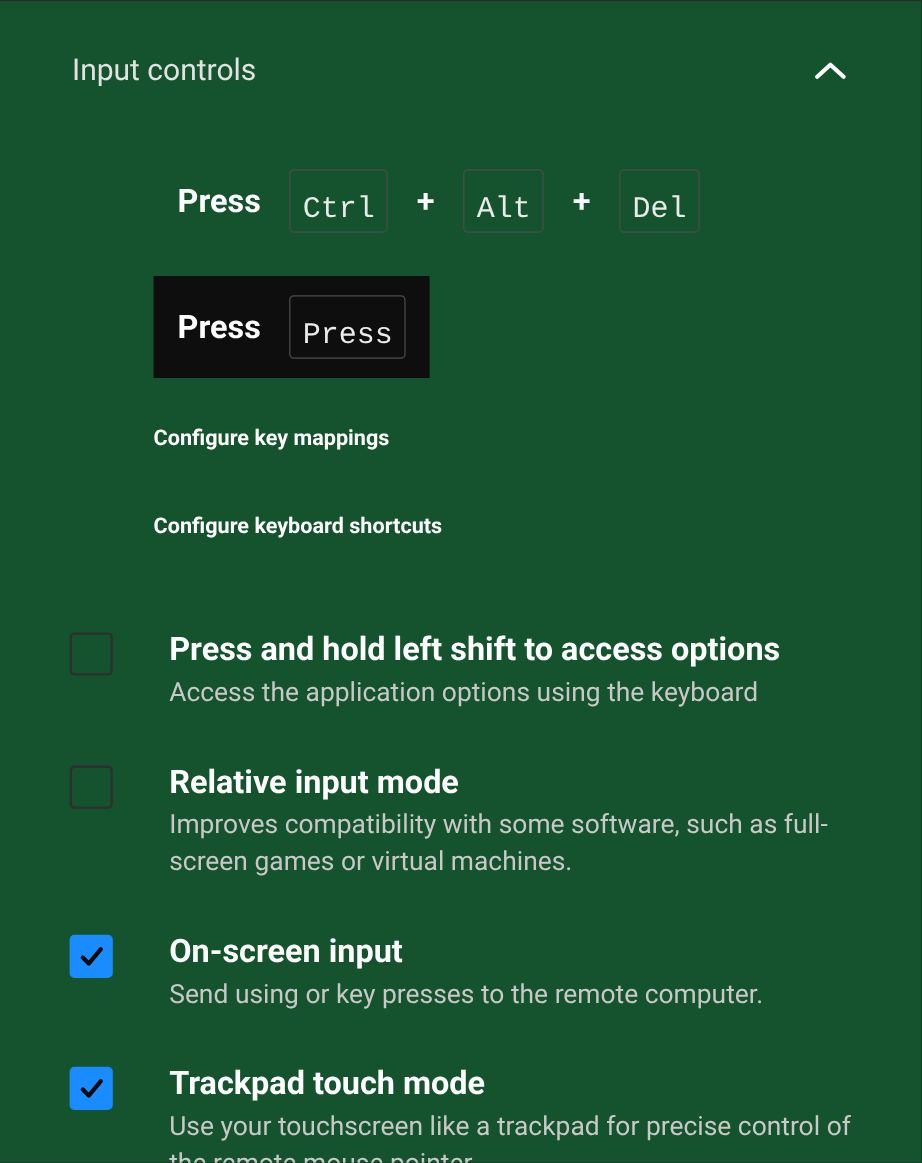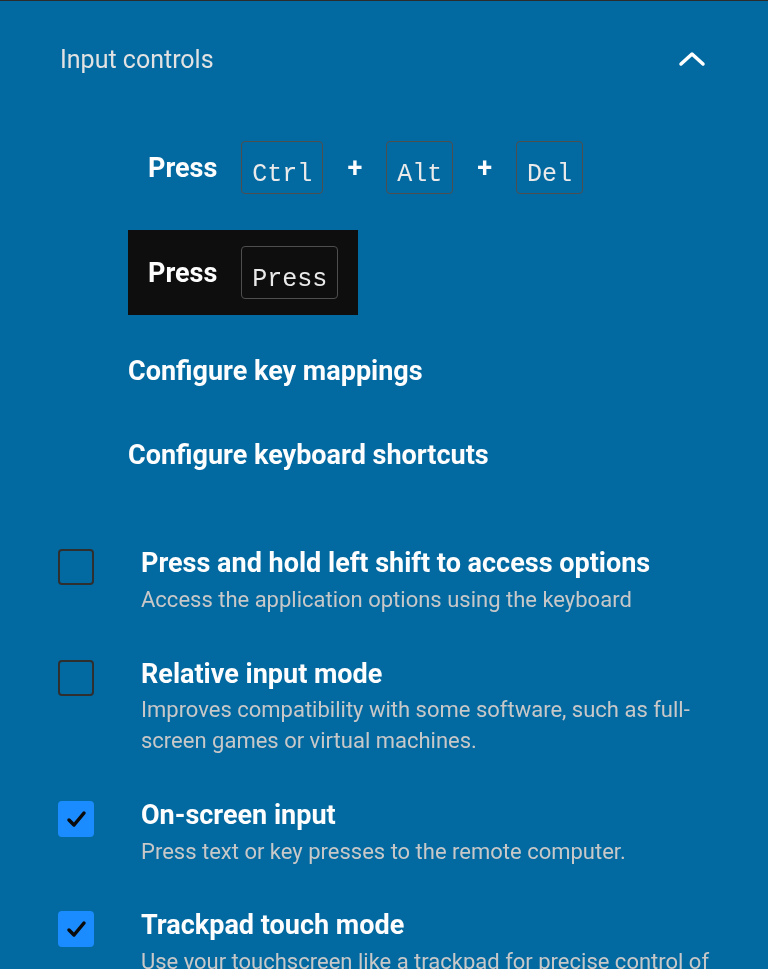--- a/index.html
+++ b/index.html
@@ -11,21 +11,21 @@
     width: 768px;
     height: 969px;
     background: #1c1c1c;
     font-family: -apple-system, BlinkMacSystemFont, "Segoe UI", Roboto, Arial, sans-serif;
     color: #e6e6e6;
     overflow: hidden;
   }
   .panel {
     width: 768px;
     height: 969px;
-    background: #0369a1;
+    background: #14532d;
     border-top: 1px solid #2c2c2c;
   }
 
   
   .section-header {
     display: flex;
     align-items: center;
     justify-content: space-between;
     padding: 42px 60px 10px 60px;
   }
@@ -80,21 +80,21 @@
     border: 1.5px solid #4e4e4e;
     border-radius: 4px;
     color: #eaeaea;
   }
   .plus {
     font-size: 27px;
     font-weight: 600;
   }
 
   .simple-action {
-    font-size: 27px;
+    font-size: 18px;
     font-weight: 700;
     color: #fdfdfd;
     padding: 20px 20px 20px 0;
     margin-left: 128px;
     margin-top: 12px;
     cursor: pointer;
   }
 
   
   .options {
@@ -213,21 +213,21 @@
     </div>
 
     <div class="option-row">
       <div class="checkbox checked">
         <svg width="22" height="22" viewBox="0 0 22 22">
             <polyline points="4,12 9,17 19,5"></polyline>
           </svg>
       </div>
       <div class="option-text">
         <div class="option-title">On-screen input</div>
-        <div class="option-desc">Press text or key presses to the remote computer.</div>
+        <div class="option-desc">Send using or key presses to the remote computer.</div>
       </div>
     </div>
 
     <div class="option-row">
       <div class="checkbox checked">
         <svg width="22" height="22" viewBox="0 0 22 22">
             <polyline points="4,12 9,17 19,5"></polyline>
           </svg>
       </div>
       <div class="option-text">

